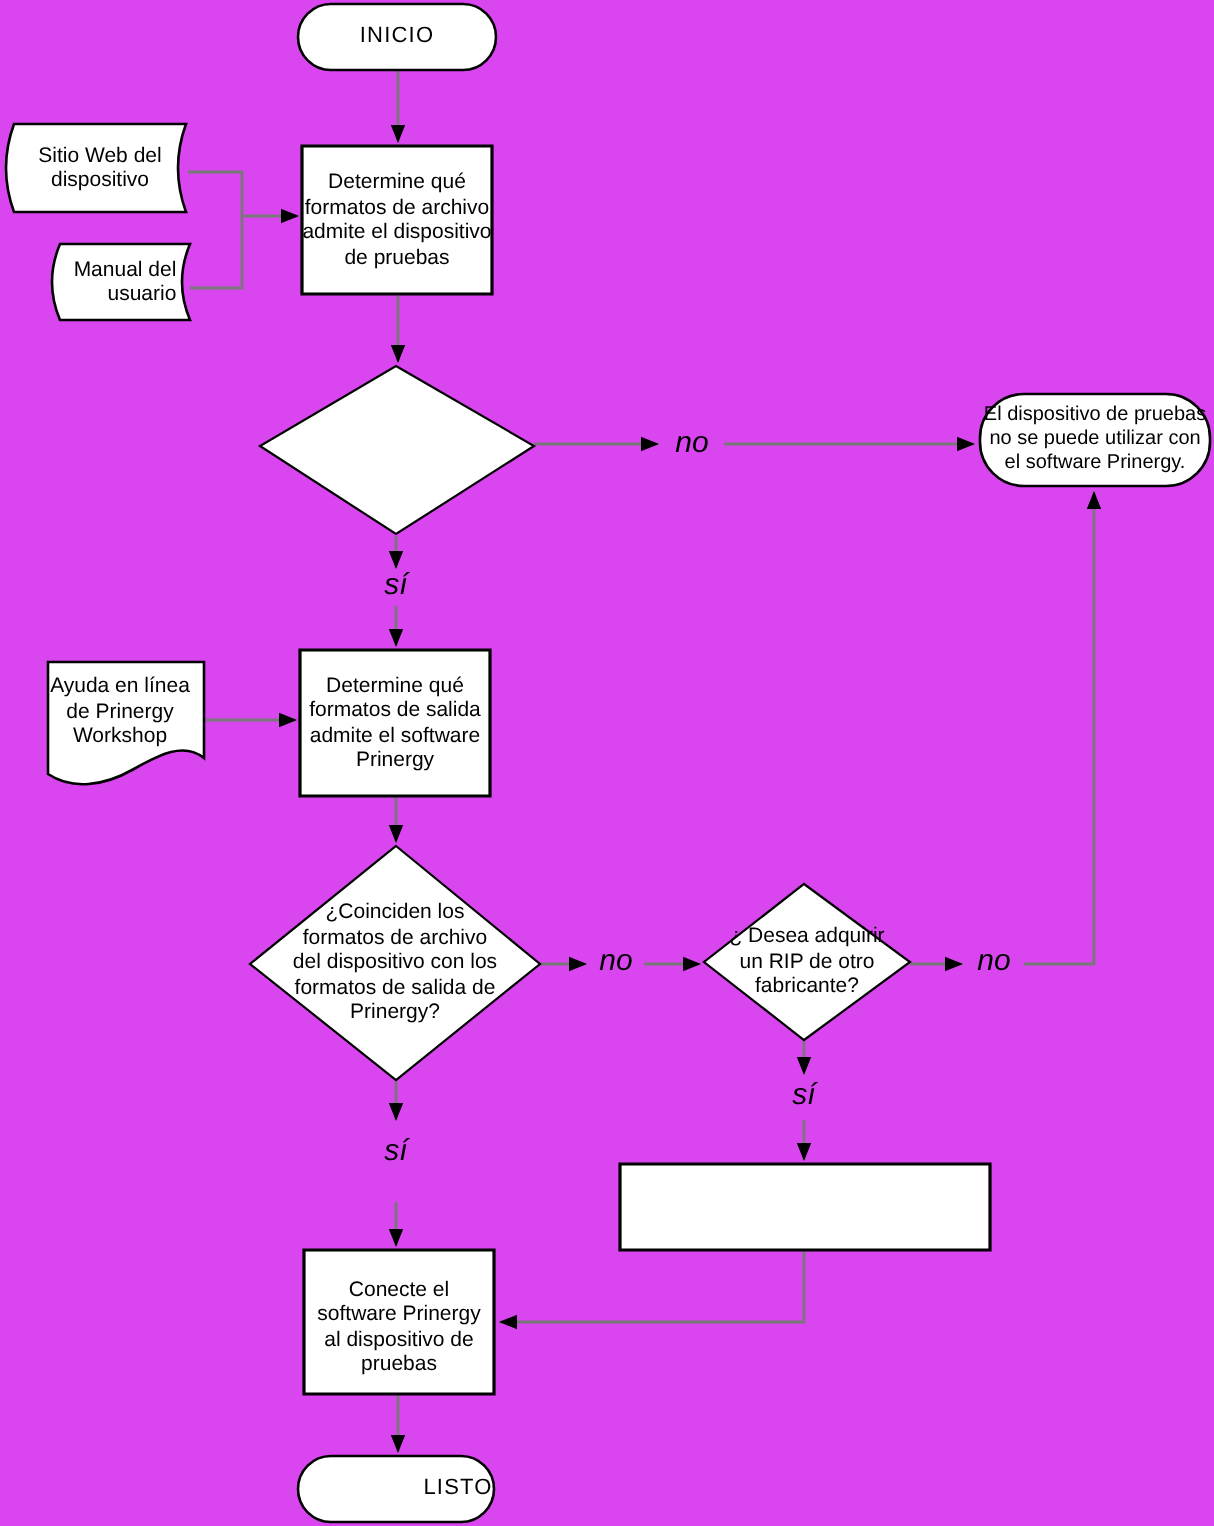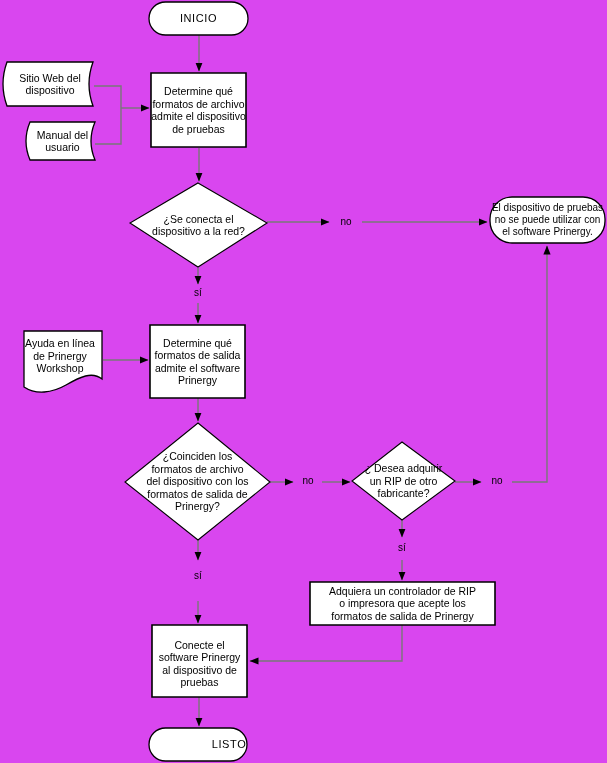--- a/index.html
+++ b/index.html
@@ -9,21 +9,21 @@
   }
   #shapes{position:absolute;left:0;top:0;width:607px;height:763px;}
   .nlabel{
     position:absolute;display:flex;align-items:center;justify-content:center;
     text-align:center;white-space:pre-line;font-size:10.5px;line-height:12.5px;
     color:#000;pointer-events:none;
   }
   .terminator-label{font-size:11px;letter-spacing:0.6px;}
   .edge-label{
     position:absolute;display:flex;align-items:center;justify-content:center;
-    font-size:10px;line-height:12px;color:#000;
+    font-size:15px;line-height:12px;color:#000;font-style:italic;
   }
   .small{font-size:10px;line-height:12px;}
   svg path,svg rect,svg polygon{vector-effect:non-scaling-stroke;}
 </style>
 </head>
 <body>
 
 <div id="canvas">
 
   <svg id="shapes" width="607" height="763" viewBox="0 0 607 763" xmlns="http://www.w3.org/2000/svg">
@@ -72,30 +72,28 @@
       <rect x="152" y="625" width="95" height="72" stroke-width="1.6"></rect>
       <rect x="149" y="728" width="98" height="33" rx="16.5" ry="16.5"></rect>
     </g>
   </svg>
 
   <div class="nlabel terminator-label" style="left:149px;top:2px;width:99px;height:33px;">INICIO</div>
 
   <div class="nlabel" style="left:7px;top:62px;width:86px;height:44px;">Sitio Web del
 dispositivo</div>
 
-  <div class="nlabel" style="left:30px;top:122px;width:65px;height:38px;">Manual del
+  <div class="nlabel" style="left:30px;top:122px;width:65px;height:38px;text-align:right;">Manual del
 usuario</div>
 
   <div class="nlabel" style="left:151px;top:73px;width:95px;height:74px;">Determine qué
 formatos de archivo
 admite el dispositivo
 de pruebas</div>
 
-  <div class="nlabel" style="left:130px;top:183px;width:137px;height:84px;">¿Se conecta el
-dispositivo a la red?</div>
 
   <div class="nlabel small" style="left:491px;top:197px;width:113px;height:46px;">El dispositivo de pruebas
 no se puede utilizar con
 el software Prinergy.</div>
 
   <div class="nlabel" style="left:24px;top:331px;width:72px;height:50px;">Ayuda en línea
 de Prinergy
 Workshop</div>
 
   <div class="nlabel" style="left:150px;top:325px;width:95px;height:73px;">Determine qué
@@ -106,23 +104,20 @@
   <div class="nlabel" style="left:125px;top:423px;width:145px;height:117px;">¿Coinciden los
 formatos de archivo
 del dispositivo con los
 formatos de salida de
 Prinergy?</div>
 
   <div class="nlabel" style="left:352px;top:442px;width:103px;height:78px;">¿ Desea adquirir
 un RIP de otro
 fabricante?</div>
 
-  <div class="nlabel" style="left:310px;top:582px;width:185px;height:43px;">Adquiera un controlador de RIP
-o impresora que acepte los
-formatos de salida de Prinergy</div>
 
   <div class="nlabel" style="left:152px;top:625px;width:95px;height:77px;">Conecte el
 software Prinergy
 al dispositivo de
 pruebas</div>
 
   <div class="nlabel terminator-label" style="left:149px;top:728px;width:98px;height:33px;margin-left:31px;">LISTO</div>
 
   <div class="edge-label" style="left:332px;top:215px;width:28px;height:14px;">no</div>
 

